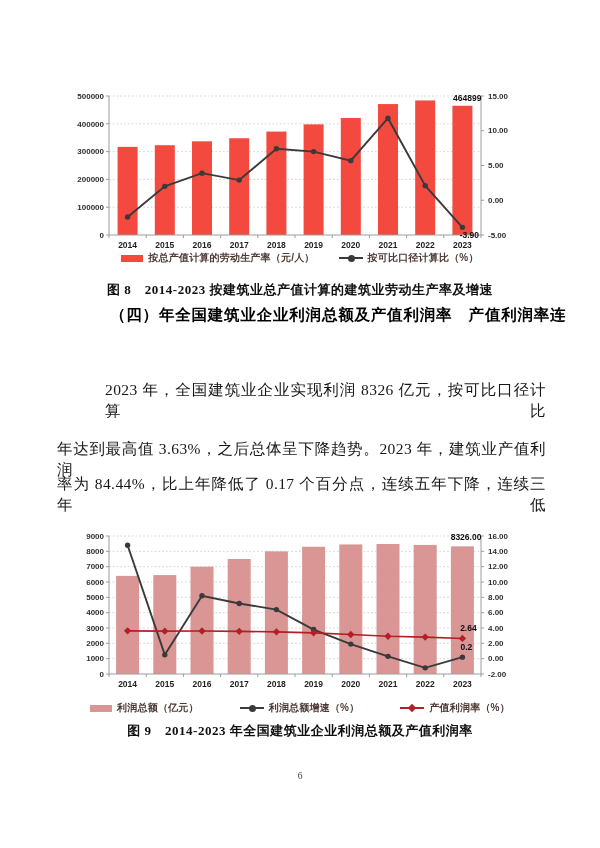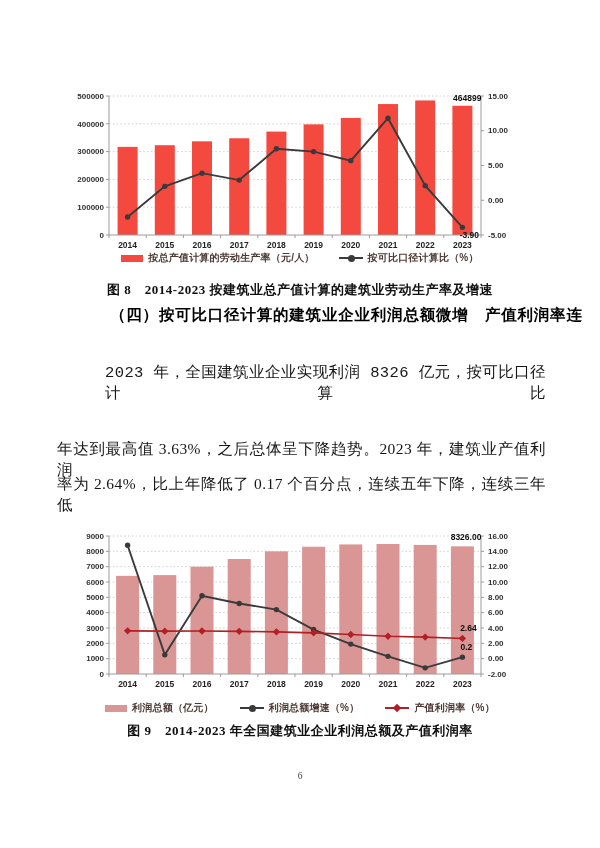--- a/index.html
+++ b/index.html
@@ -12,21 +12,21 @@
 
   
   .tick   { font:600 8px "Liberation Sans", sans-serif; fill:#2f2f2f; }
   .xtick  { font:700 8.5px "Liberation Sans", sans-serif; fill:#1f1f1f; }
   .dlabel { font:700 8.5px "Liberation Sans", sans-serif; fill:#0f0f0f; }
   .grid   { stroke:#c6c6c6; stroke-width:0.8; stroke-dasharray:1.6 2.2; }
   .axis   { stroke:#9c9c9c; stroke-width:1; }
 
   .legend-row { position:absolute; left:0; width:600px; display:flex; justify-content:center; align-items:center; }
   .legend-row.two { gap:24px; }
-  .legend-row.three { gap:26px;align-items:center; }
+  .legend-row.three { gap:41px;align-items:center; }
   .legend-item { display:flex; align-items:center; gap:5px; }
   .legend-label { font:700 10px "Liberation Sans", sans-serif; color:#4e3a34; letter-spacing:0.2px; white-space:nowrap; }
   .swatch-bar { display:inline-block; width:22px; height:7px; }
   .swatch-line { position:relative; display:inline-block; width:24px; height:2px; }
   .marker-dot { position:absolute; left:9px; top:-2.5px; width:7px; height:7px; border-radius:50%; }
   .marker-diamond { position:absolute; left:9px; top:-2px; width:6px; height:6px; transform:rotate(45deg); }
 
   .caption { position:absolute; left:0; width:600px; text-align:center;
              font:700 13px "Liberation Serif", serif; color:#101010; letter-spacing:0.5px; }
   .heading-line { position:absolute; left:57px; width:490px;
@@ -130,25 +130,25 @@
     <span class="legend-item">
       <span class="swatch-line" style="background: rgb(58, 58, 58);">
         <span class="marker-dot" style="background: rgb(58, 58, 58);"></span>
       </span>
       <span class="legend-label">按可比口径计算比（%）</span>
     </span>
   </div>
 
   <div class="caption" style="top:281px;">图 8　2014-2023 按建筑业总产值计算的建筑业劳动生产率及增速</div>
 
-  <div class="heading-line" style="top:305px; padding-left:53px;">（四）按可比口径计算的建筑业企业利润总额微增　产值利润率连</div>
-
-  <div class="para-line just indent1" style="top:362px;font-family:Liberation Mono, monospace;">2023 年，全国建筑业企业实现利润 8326 亿元，按可比口径计算比</div>
+  <div class="heading-line" style="top:305px; padding-left:53px;">（四）年全国建筑业企业利润总额及产值利润率　产值利润率连</div>
+
+  <div class="para-line just indent1" style="top:380px;">2023 年，全国建筑业企业实现利润 8326 亿元，按可比口径计算比</div>
   <div class="para-line just" style="top:439px;">年达到最高值 3.63%，之后总体呈下降趋势。2023 年，建筑业产值利润</div>
-  <div class="para-line just" style="top:474px;">率为 2.64%，比上年降低了 0.17 个百分点，连续五年下降，连续三年低</div>
+  <div class="para-line just" style="top:474px;">率为 84.44%，比上年降低了 0.17 个百分点，连续五年下降，连续三年低</div>
 
   <div class="chart-host" style="left:76px; top:522px;">
       <svg viewBox="0 0 452 176" width="452" height="176">
         <line x1="30" x2="33" y1="152" y2="152" class="axis"></line>
         <text x="28" y="154.7" text-anchor="end" class="tick">0</text>
         <line x1="33" x2="405" y1="136.66666666666666" y2="136.66666666666666" class="grid"></line>
         <line x1="30" x2="33" y1="136.66666666666666" y2="136.66666666666666" class="axis"></line>
         <text x="28" y="139.36666666666665" text-anchor="end" class="tick">1000</text>
         <line x1="33" x2="405" y1="121.33333333333334" y2="121.33333333333334" class="grid"></line>
         <line x1="30" x2="33" y1="121.33333333333334" y2="121.33333333333334" class="axis"></line>

